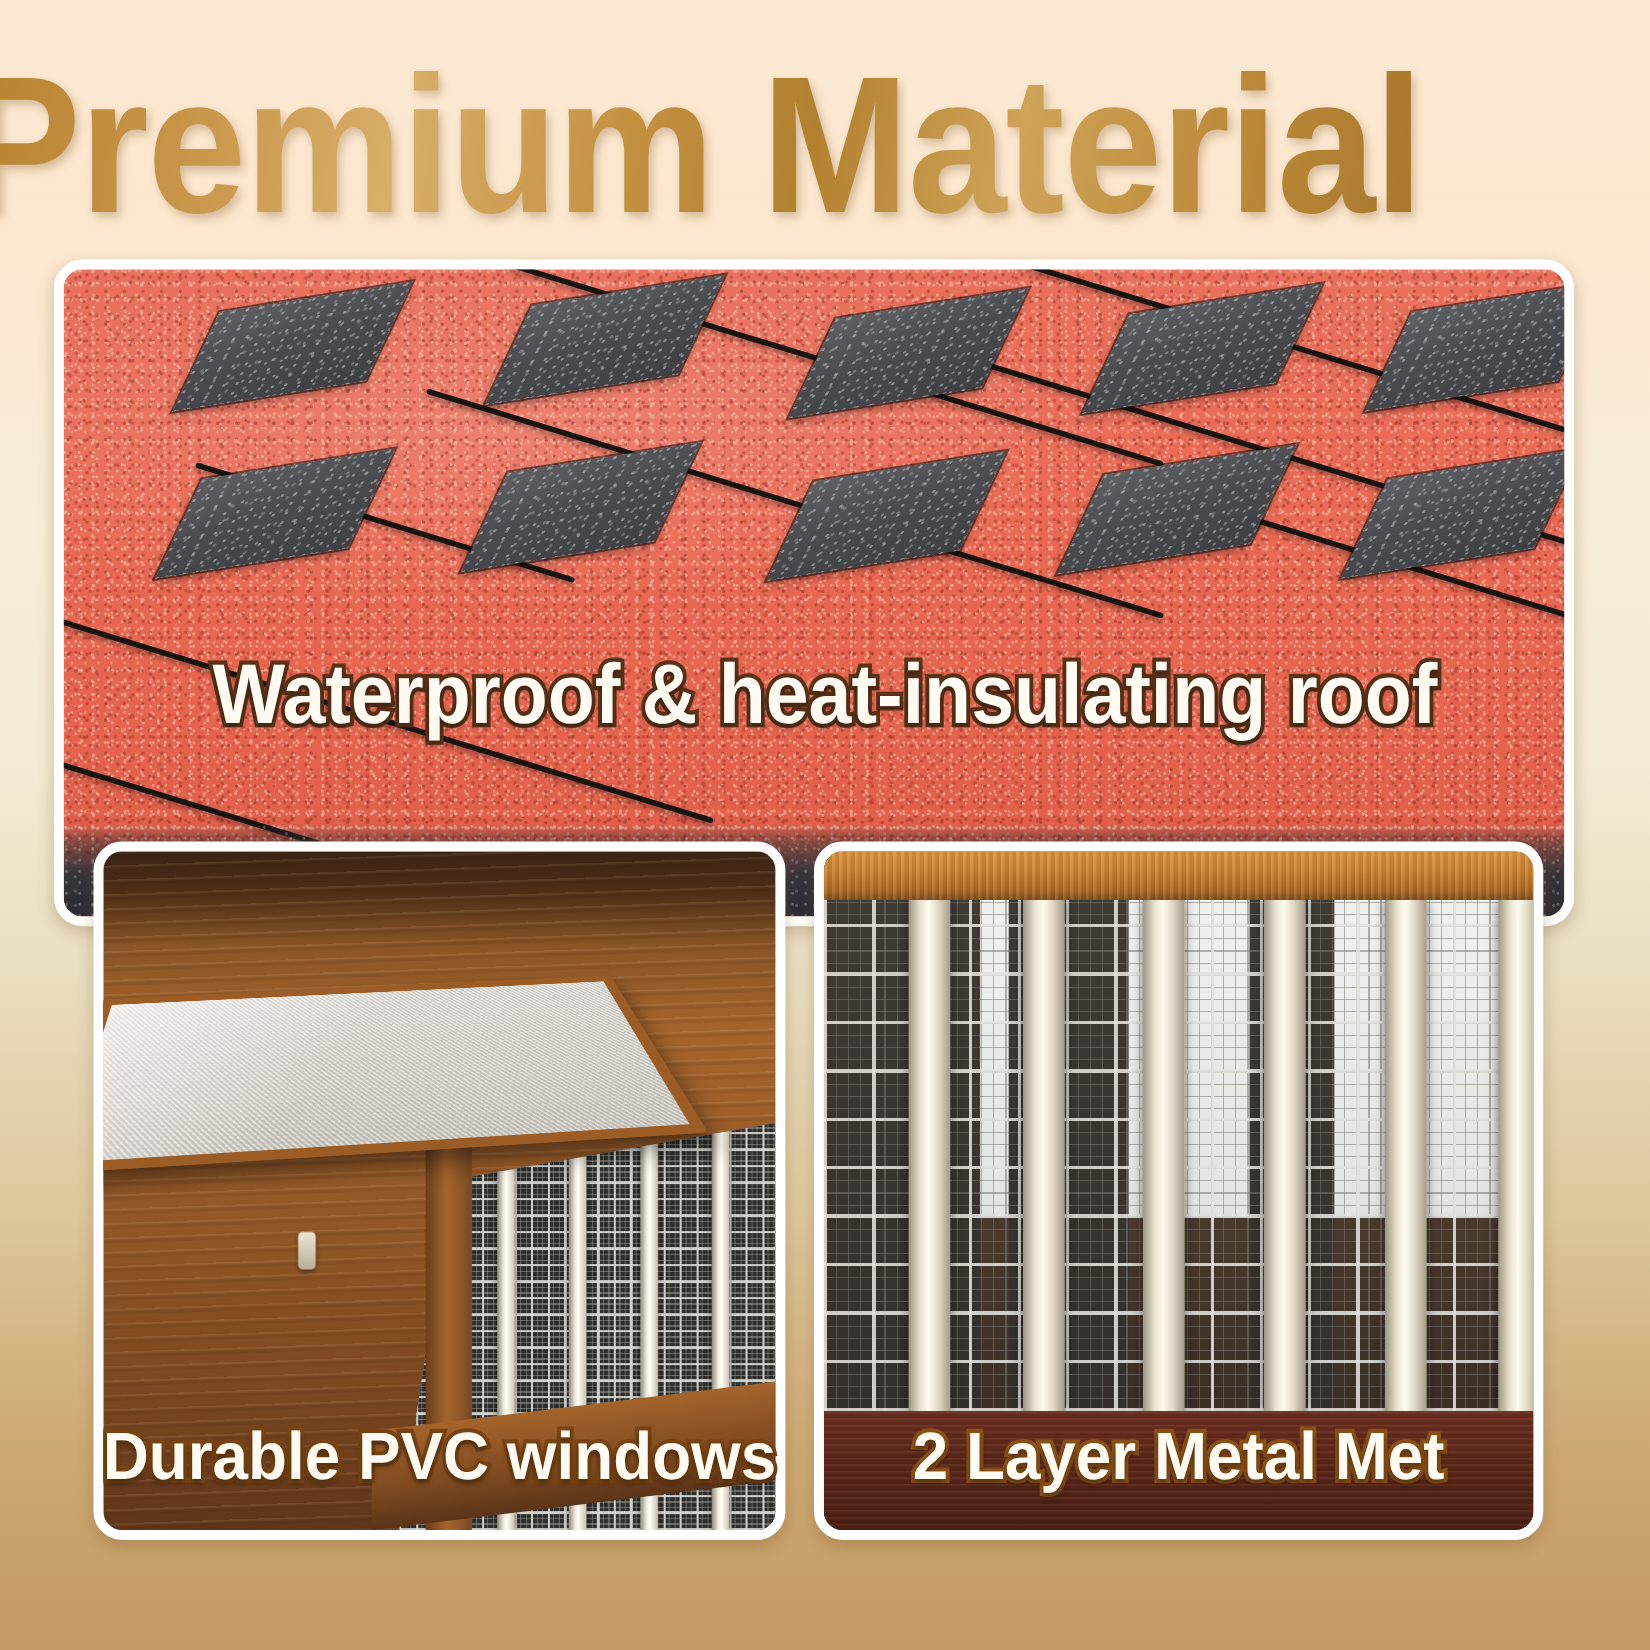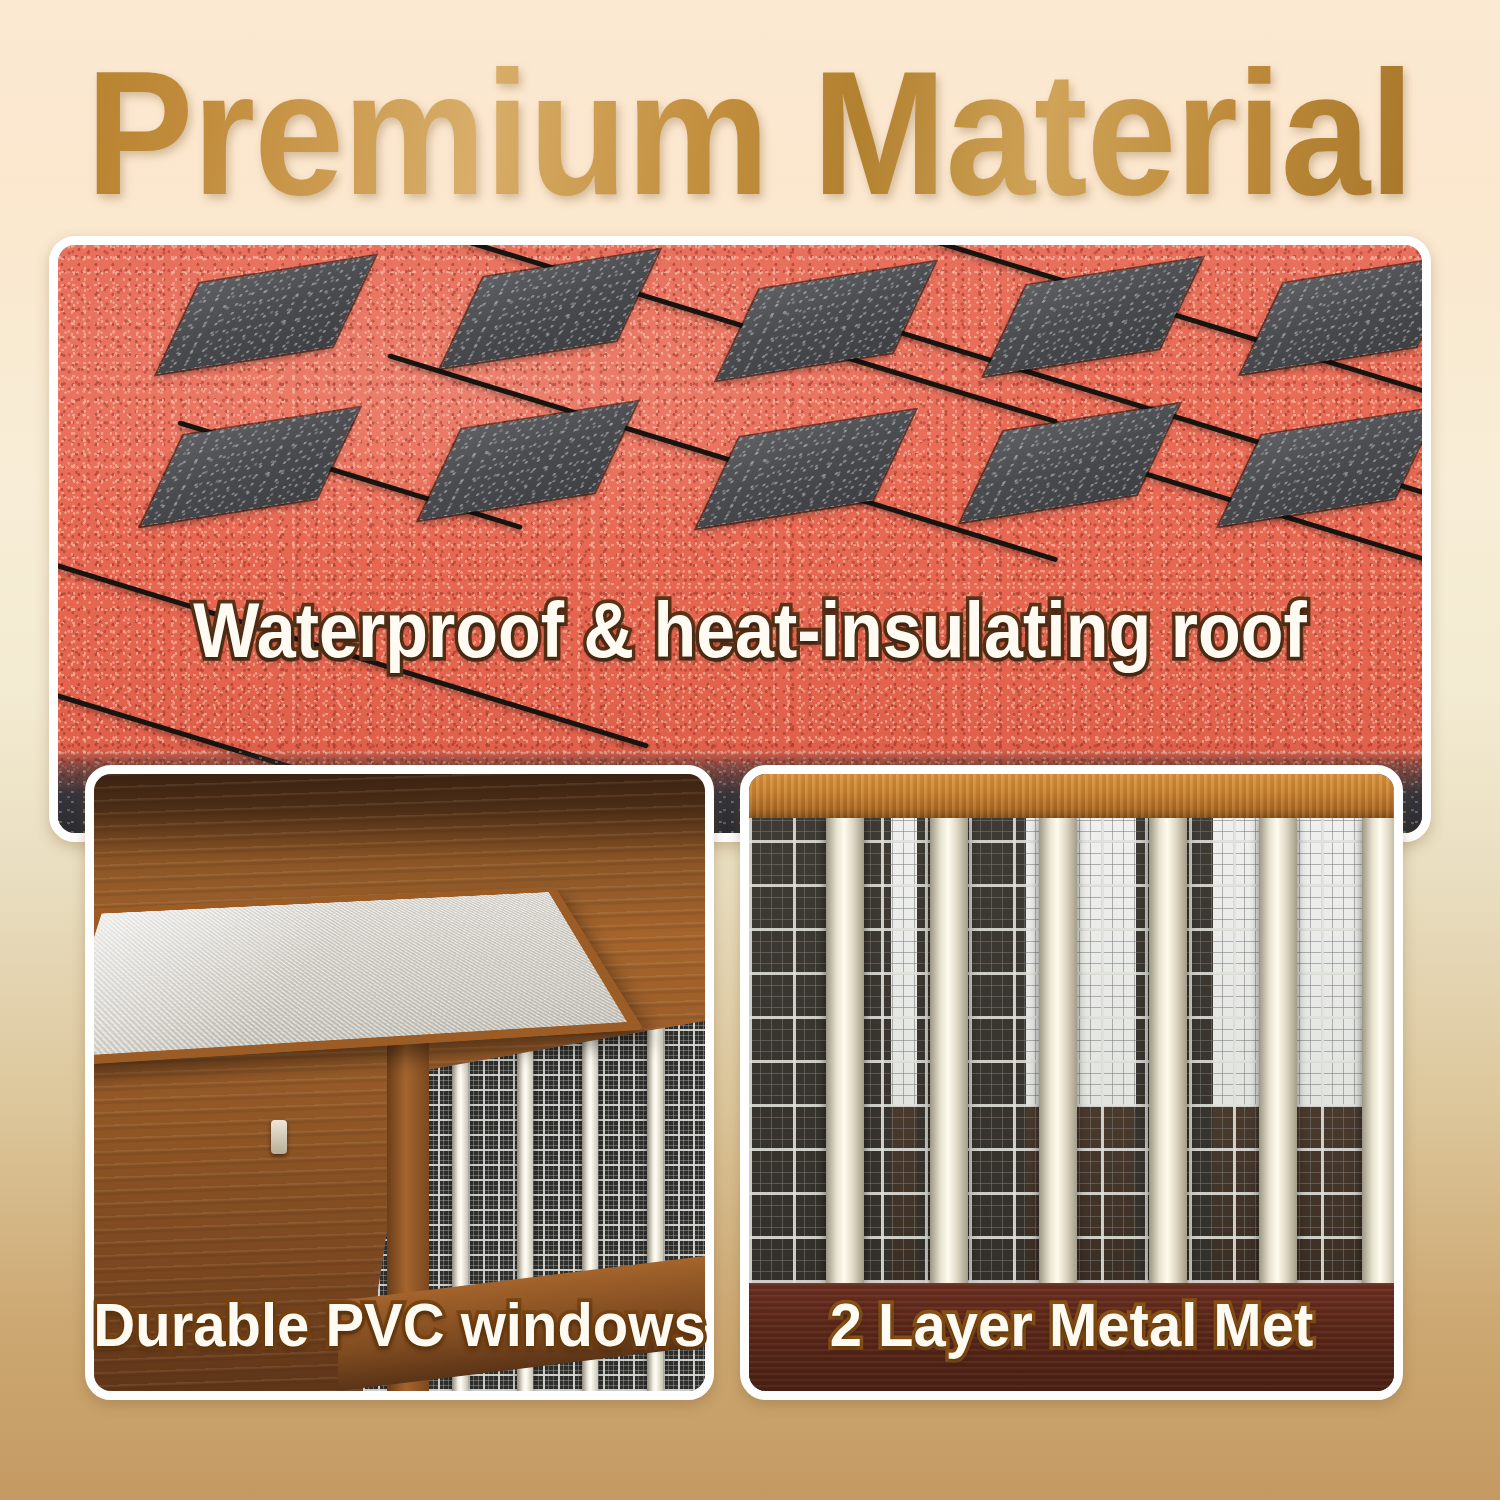--- a/index.html
+++ b/index.html
@@ -13,21 +13,21 @@
         #F3EBD2 46%,
         #E8DCBD 60%,
         #DCC69A 74%,
         #CDA872 88%,
         #C49A62 100%);
     position:relative;
   }
 
   
   .title-wrap{
-    position:absolute; left:0; top:42px; width:1500px; height:180px;
+    position:absolute; left:0; top:42px; width:1259px; height:180px;
     display:flex; align-items:center; justify-content:center;
   }
   .title{
     font-family:"Liberation Sans Narrow","Liberation Sans",sans-serif;
     font-weight:700;
     font-size:158px;
     letter-spacing:-1px;
     line-height:1;
     transform:scaleX(1.02) scaleY(1.12);
     transform-origin:center;

